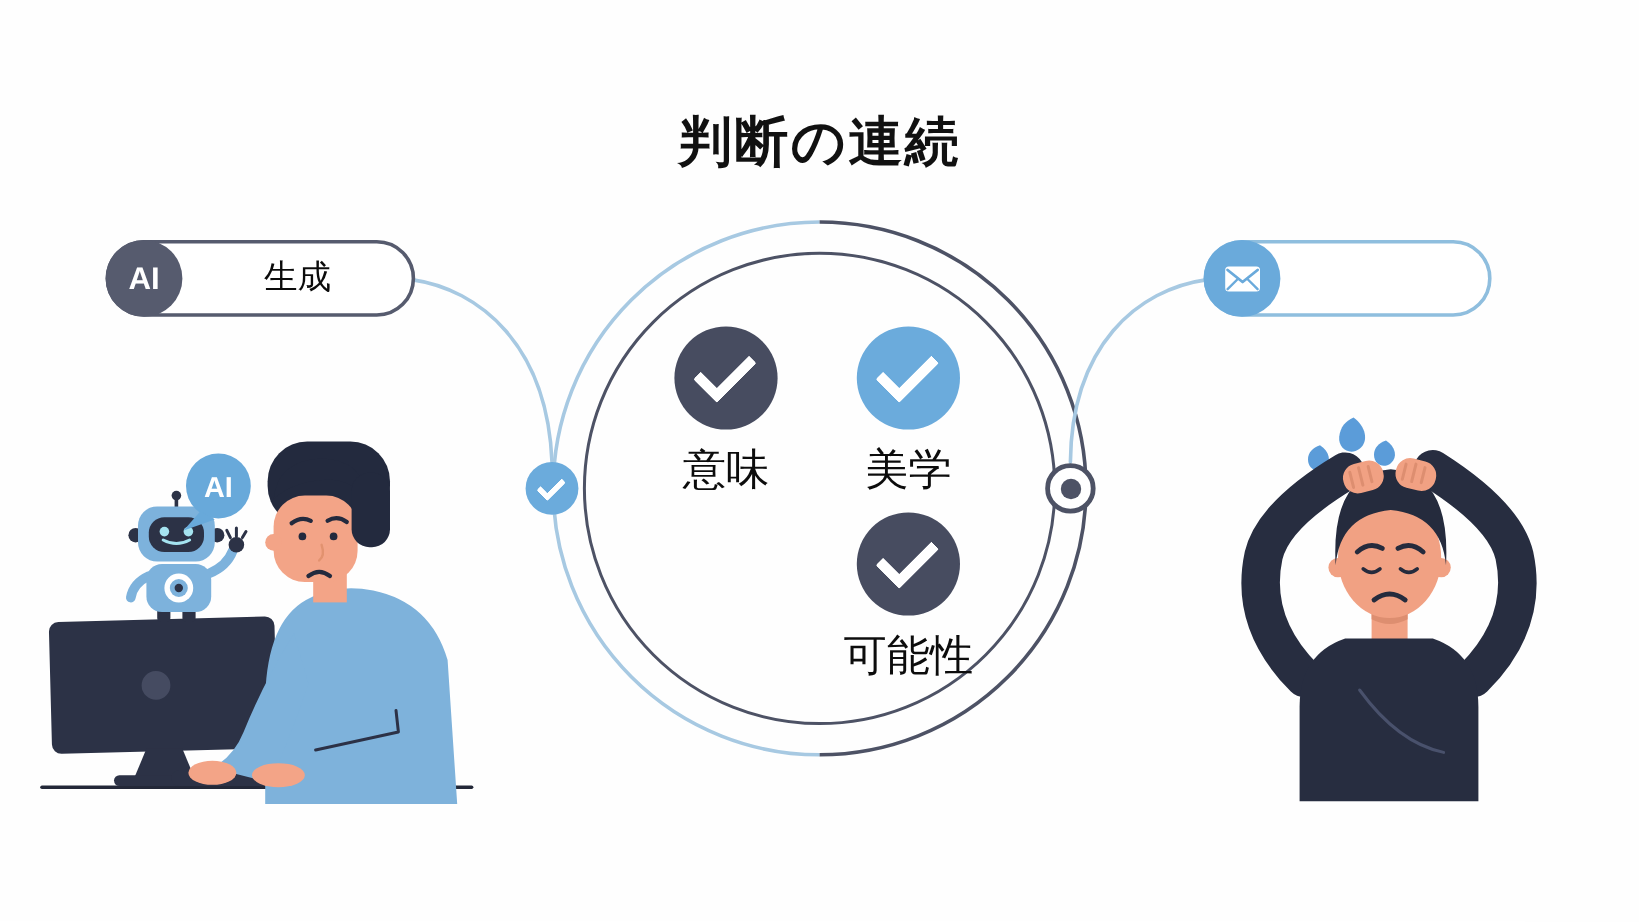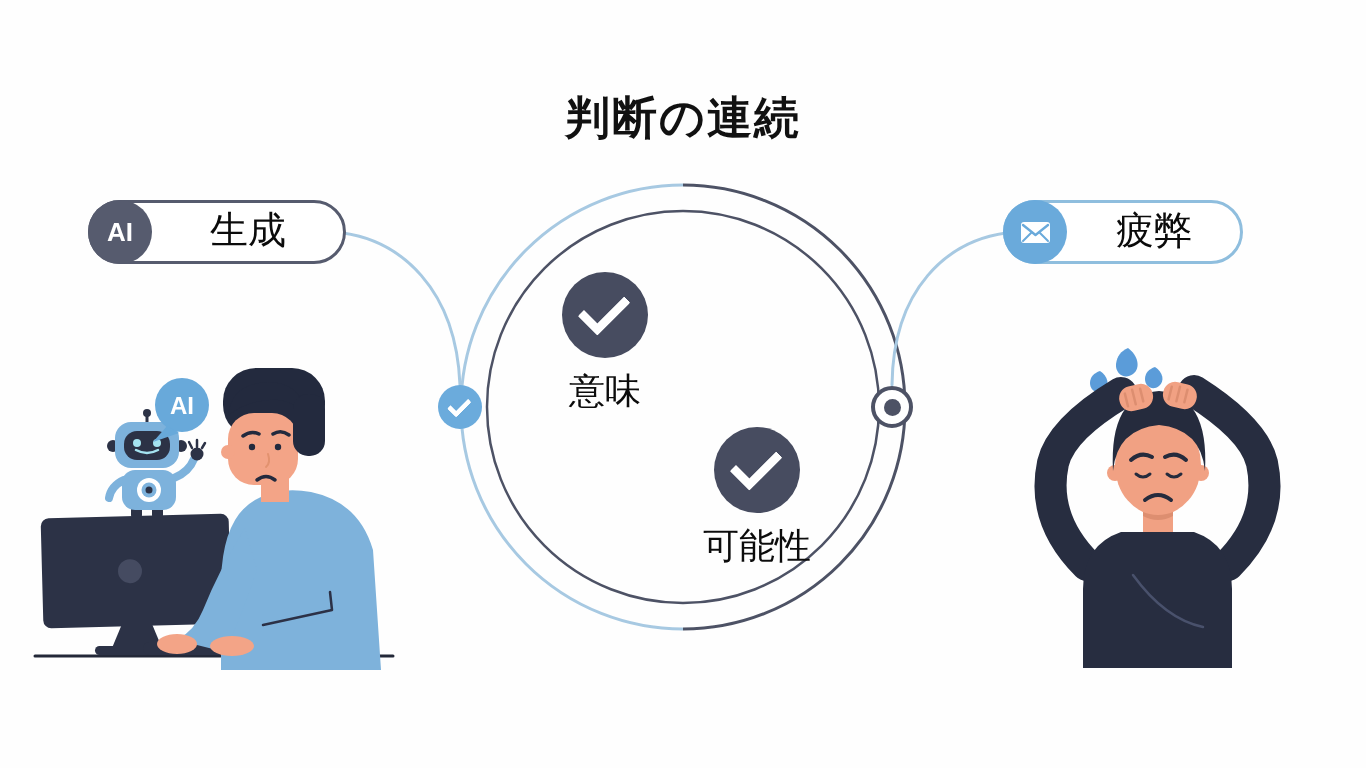--- a/index.html
+++ b/index.html
@@ -23,21 +23,21 @@
   .pill-right{left:1003px;top:200px;width:234px;border:3px solid #8fbede;}
   .badge{
     position:absolute;left:-3px;top:-3px;width:64px;height:64px;border-radius:50%;
     display:flex;align-items:center;justify-content:center;
   }
   .badge-dark{background:#565b6e;}
   .badge-blue{background:#6aaadb;}
   .badge-label{color:#fff;font-size:26px;font-weight:700;}
   .pill-label{
     position:absolute;left:62px;right:0;top:50%;transform:translateY(-53%);
-    text-align:center;font-size:38px;font-weight:500;color:#0b0b0b;
+    text-align:center;font-size:28px;font-weight:500;color:#0b0b0b;
   }
   
   .check-item{position:absolute;width:176px;text-align:center;}
   .ci-1{left:517px;top:272px;}
   .ci-2{left:669px;top:272px;}
   .ci-3{left:517px;top:427px;}
   .ci-4{left:669px;top:427px;text-align:center;}
   .check-circle{
     width:86px;height:86px;border-radius:50%;margin:0 auto;
     display:flex;align-items:center;justify-content:center;
@@ -92,35 +92,40 @@
   </div>
 
   <div class="pill pill-right">
     <div class="badge badge-blue">
       <svg width="31" height="23" viewBox="0 0 31 23" aria-hidden="true">
         <rect x="1" y="1" width="29" height="21" rx="3" fill="#ffffff"></rect>
         <path d="M3 4 L15.5 14 L28 4" fill="none" stroke="#6aaadb" stroke-width="2.4" stroke-linecap="round" stroke-linejoin="round"></path>
         <path d="M3 20 L11.5 11.5 M28 20 L19.5 11.5" fill="none" stroke="#6aaadb" stroke-width="2" stroke-linecap="round"></path>
       </svg>
     </div>
-    <span class="pill-label">疲弊</span>
   </div>
 
   <div class="node-left">
     <div class="check-mark small"></div>
   </div>
   <div class="node-right">
     <div class="node-dot"></div>
   </div>
 
   <div class="check-item ci-1" data-variant="dark">
     <div class="check-circle">
         <div class="check-mark"></div>
       </div>
     <div class="check-label">意味</div>
+  </div>
+  <div class="check-item ci-2" data-variant="blue">
+    <div class="check-circle">
+        <div class="check-mark"></div>
+      </div>
+    <div class="check-label">美学</div>
   </div>
   <div class="check-item ci-4" data-variant="dark">
     <div class="check-circle">
         <div class="check-mark"></div>
       </div>
     <div class="check-label">可能性</div>
   </div>
 
   <svg class="illu illu-left" viewBox="0 0 415 312" aria-hidden="true">
 

